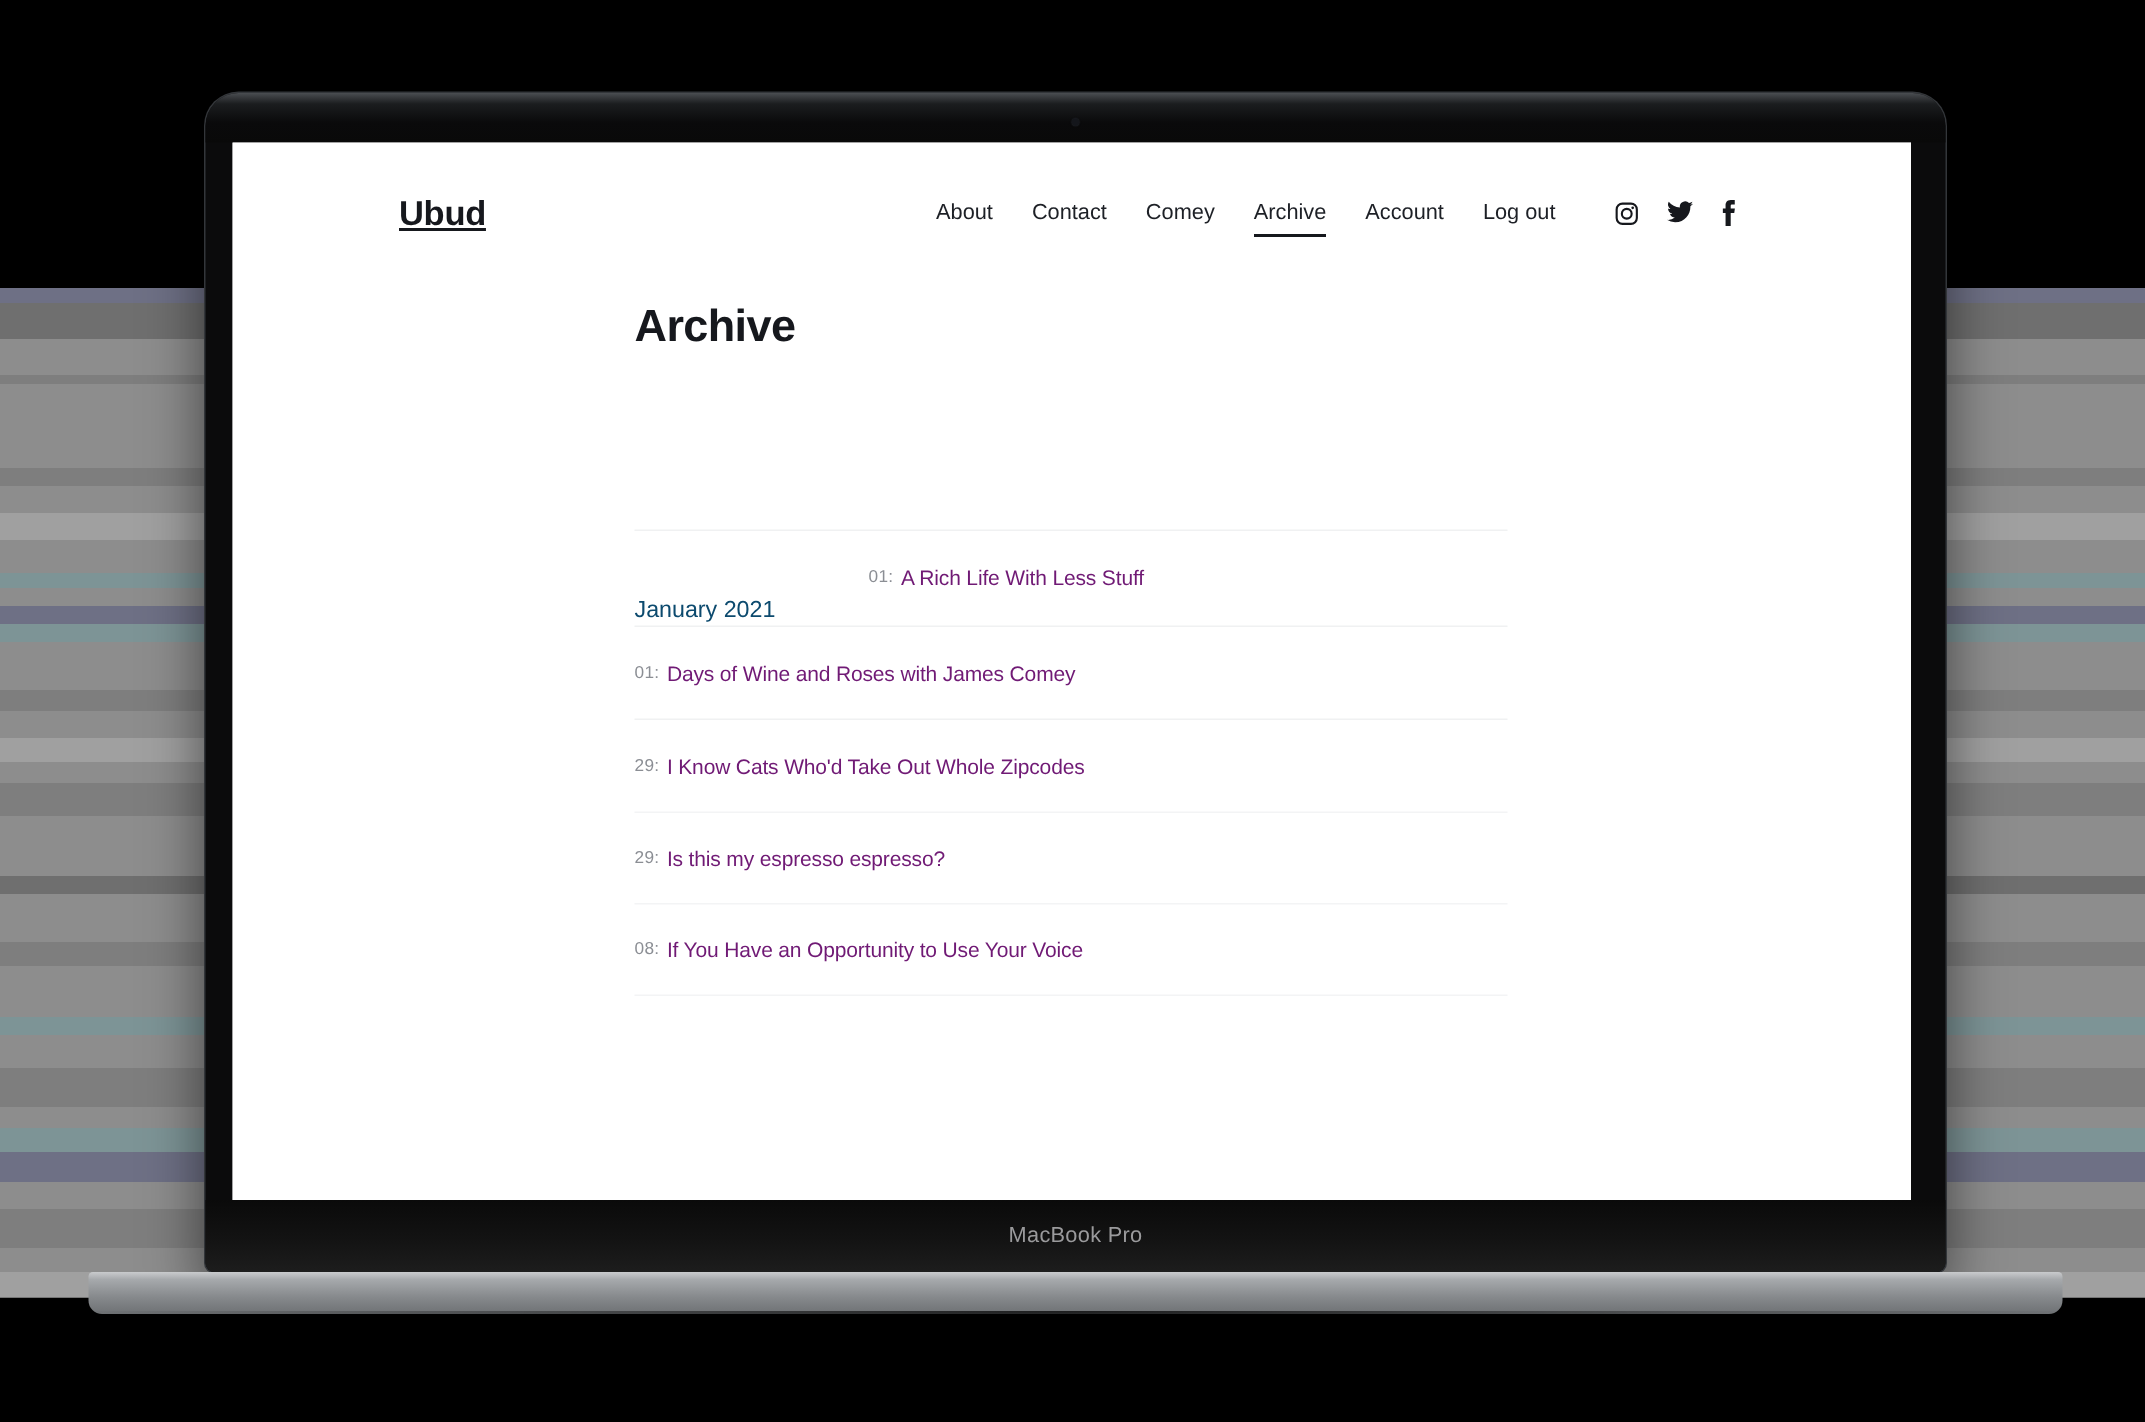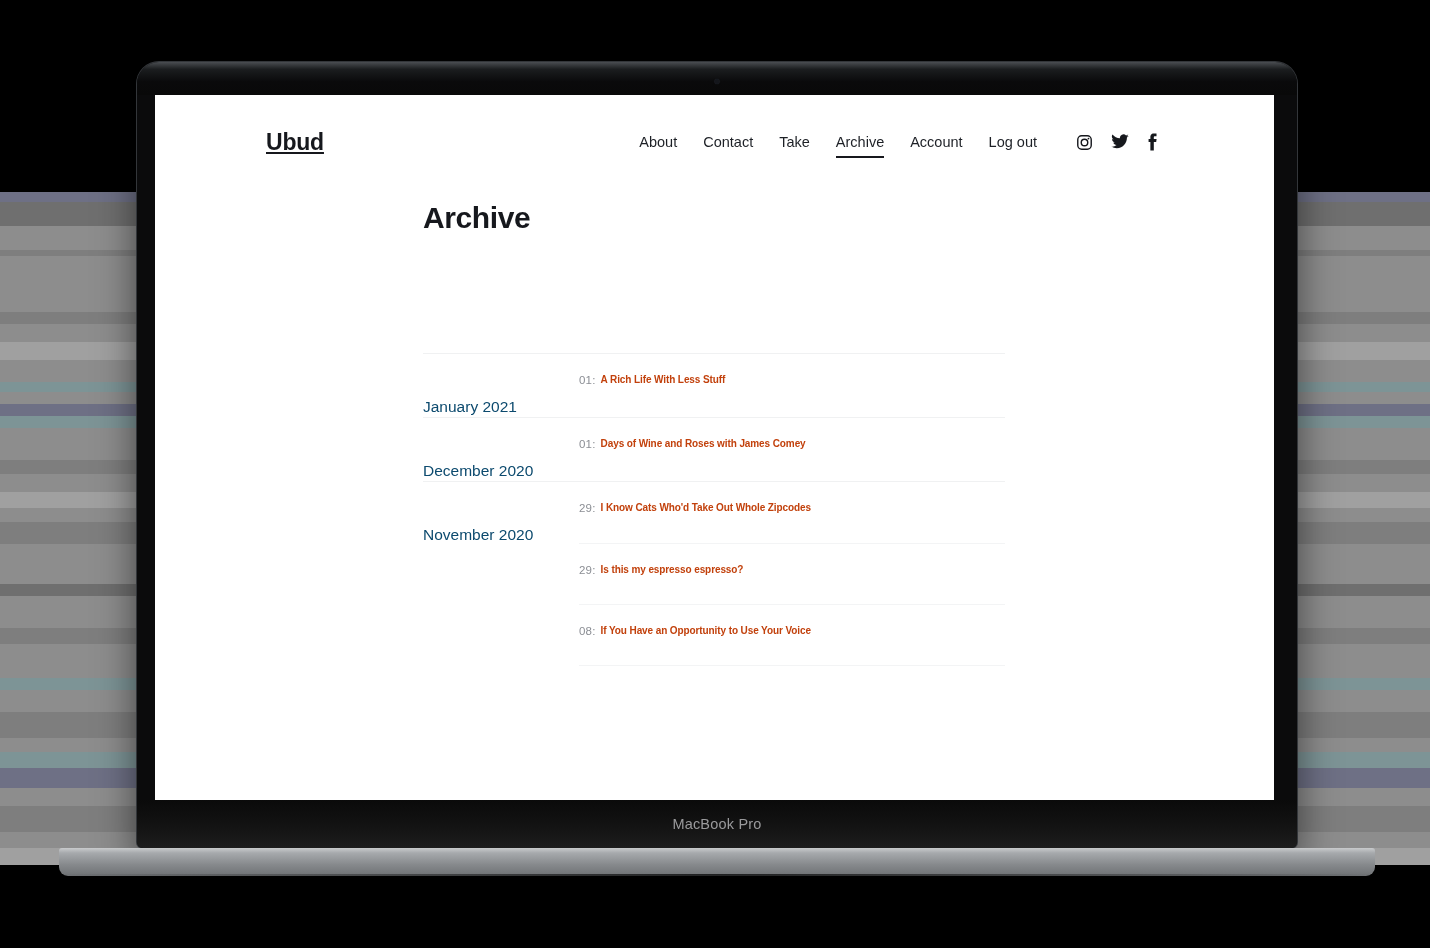--- a/index.html
+++ b/index.html
@@ -115,29 +115,29 @@
   }
   .group{ position:relative; display:flex; }
   .group + .group{ border-top:1px solid #f0f1f2; }
   .group:first-child{ border-top:1px solid #f0f1f2; }
   .group-date{
     width:156px; flex:0 0 156px;
     font-size:15.5px; color:#0c4a6e; padding-top:43px; line-height:20px;
   }
   .group-posts{ flex:1 1 auto; }
   .post{
-    display:flex; align-items:flex-start;
+    display:flex; align-items:center;
     padding:20px 0 20px 0; min-height:61px;
   }
   .post + .post{ border-top:1px solid #f3f4f5; }
   .post-num{
     font-size:11.5px; color:#8b8e94; margin-right:5px; letter-spacing:.2px;
   }
   .post-title{
-    font-size:10px; font-weight:bold; color:#c2410c;
+    font-size:14px; font-weight:normal; color:#701a75;
     text-decoration:none; letter-spacing:-.1px;
   }
 </style>
 </head>
 <body>
 
 <div id="backdrop">
   <div id="stripes">
       <div class="stripe" style="top: 0px; height: 10px; background: rgb(110, 112, 133);"></div>
       <div class="stripe" style="top: 10px; height: 8px; background: rgb(111, 111, 111);"></div>
@@ -185,21 +185,21 @@
 
   <div id="screen">
     <div id="page">
 
       <header id="site-header">
         <a id="logo" href="#">Ubud</a>
 
         <nav id="nav">
           <a class="nav-link" href="#">About</a>
           <a class="nav-link" href="#">Contact</a>
-          <a class="nav-link" href="#">Take</a>
+          <a class="nav-link" href="#">Comey</a>
           <a class="nav-link active" href="#">Archive</a>
           <a class="nav-link" href="#">Account</a>
           <a class="nav-link" href="#">Log out</a>
 
           <span class="social">
             <a href="#">
               <svg width="17" height="17" viewBox="0 0 24 24" fill="none" stroke="#16181d" stroke-width="2">
                 <rect x="2.5" y="2.5" width="19" height="19" rx="5.5"></rect>
                 <circle cx="12" cy="12" r="4.6"></circle>
                 <circle cx="17.6" cy="6.4" r="1.25" fill="#16181d" stroke="none"></circle>
@@ -225,30 +225,28 @@
             <div class="group">
               <div class="group-date">January 2021</div>
               <div class="group-posts">
                 <div class="post">
                   <span class="post-num">01:</span>
                   <a class="post-title" href="#">A Rich Life With Less Stuff</a>
                 </div>
               </div>
             </div>
             <div class="group">
-              <div class="group-date">December 2020</div>
               <div class="group-posts">
                 <div class="post">
                   <span class="post-num">01:</span>
                   <a class="post-title" href="#">Days of Wine and Roses with James Comey</a>
                 </div>
               </div>
             </div>
             <div class="group">
-              <div class="group-date">November 2020</div>
               <div class="group-posts">
                 <div class="post">
                   <span class="post-num">29:</span>
                   <a class="post-title" href="#">I Know Cats Who'd Take Out Whole Zipcodes</a>
                 </div>
                 <div class="post">
                   <span class="post-num">29:</span>
                   <a class="post-title" href="#">Is this my espresso espresso?</a>
                 </div>
                 <div class="post">

